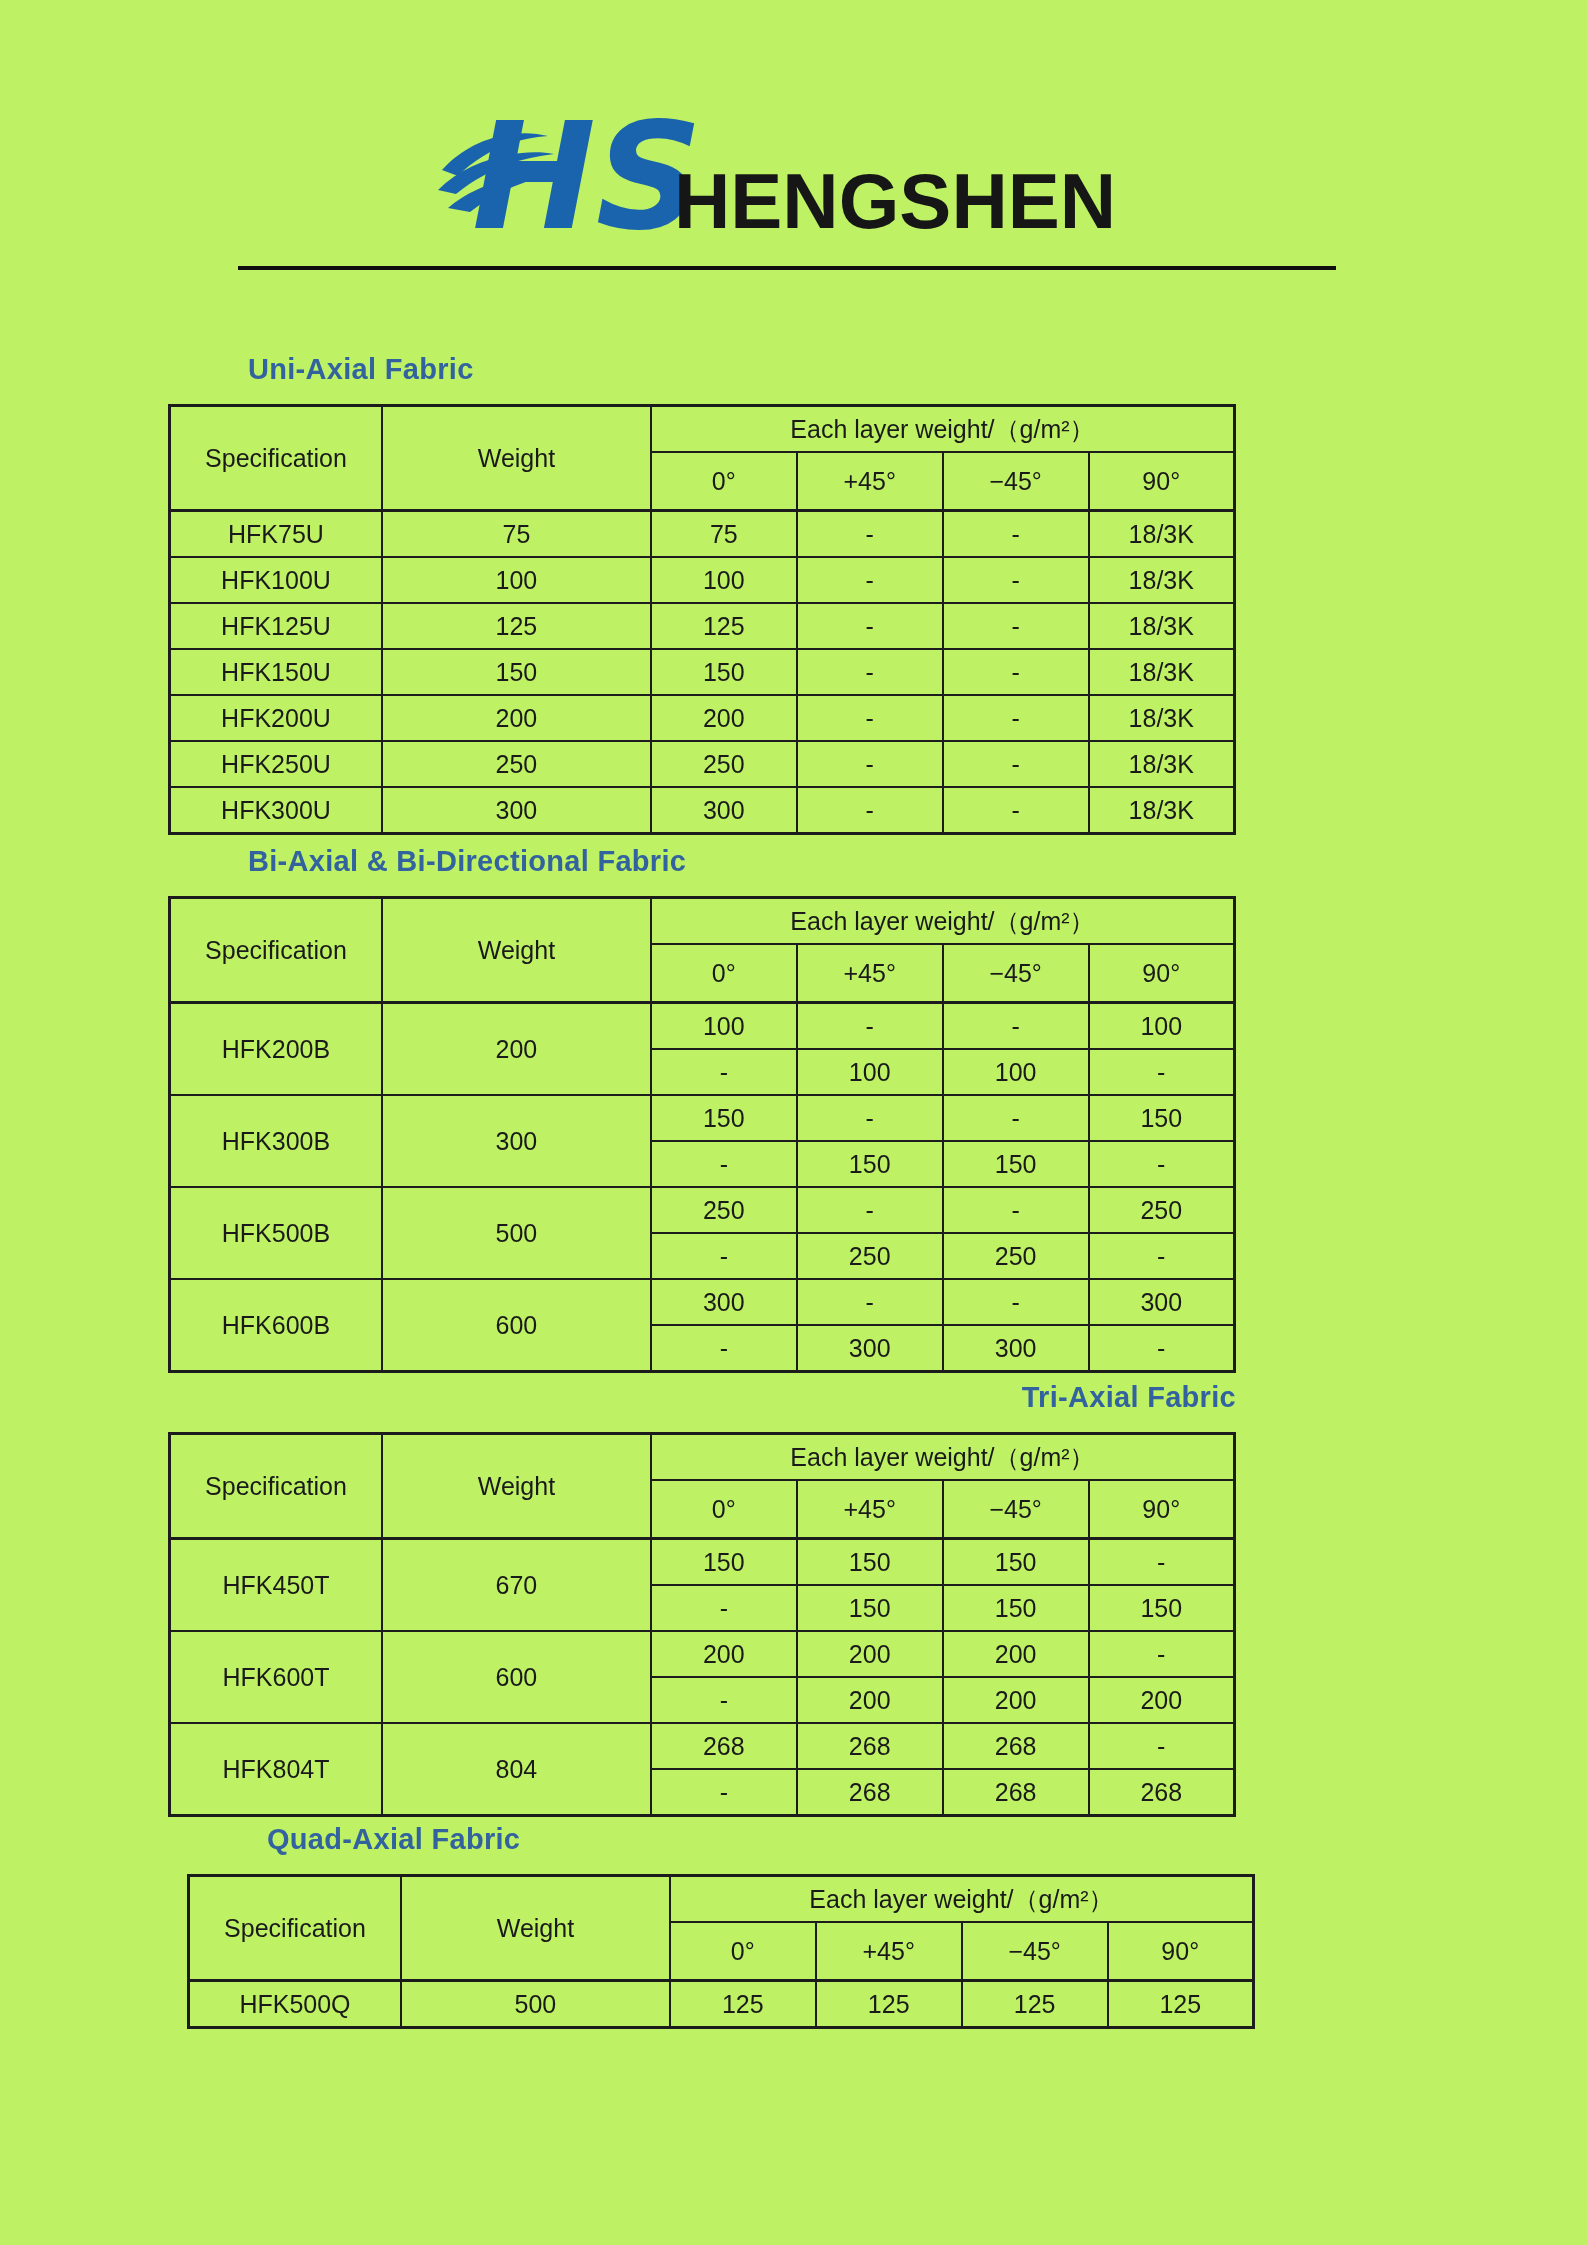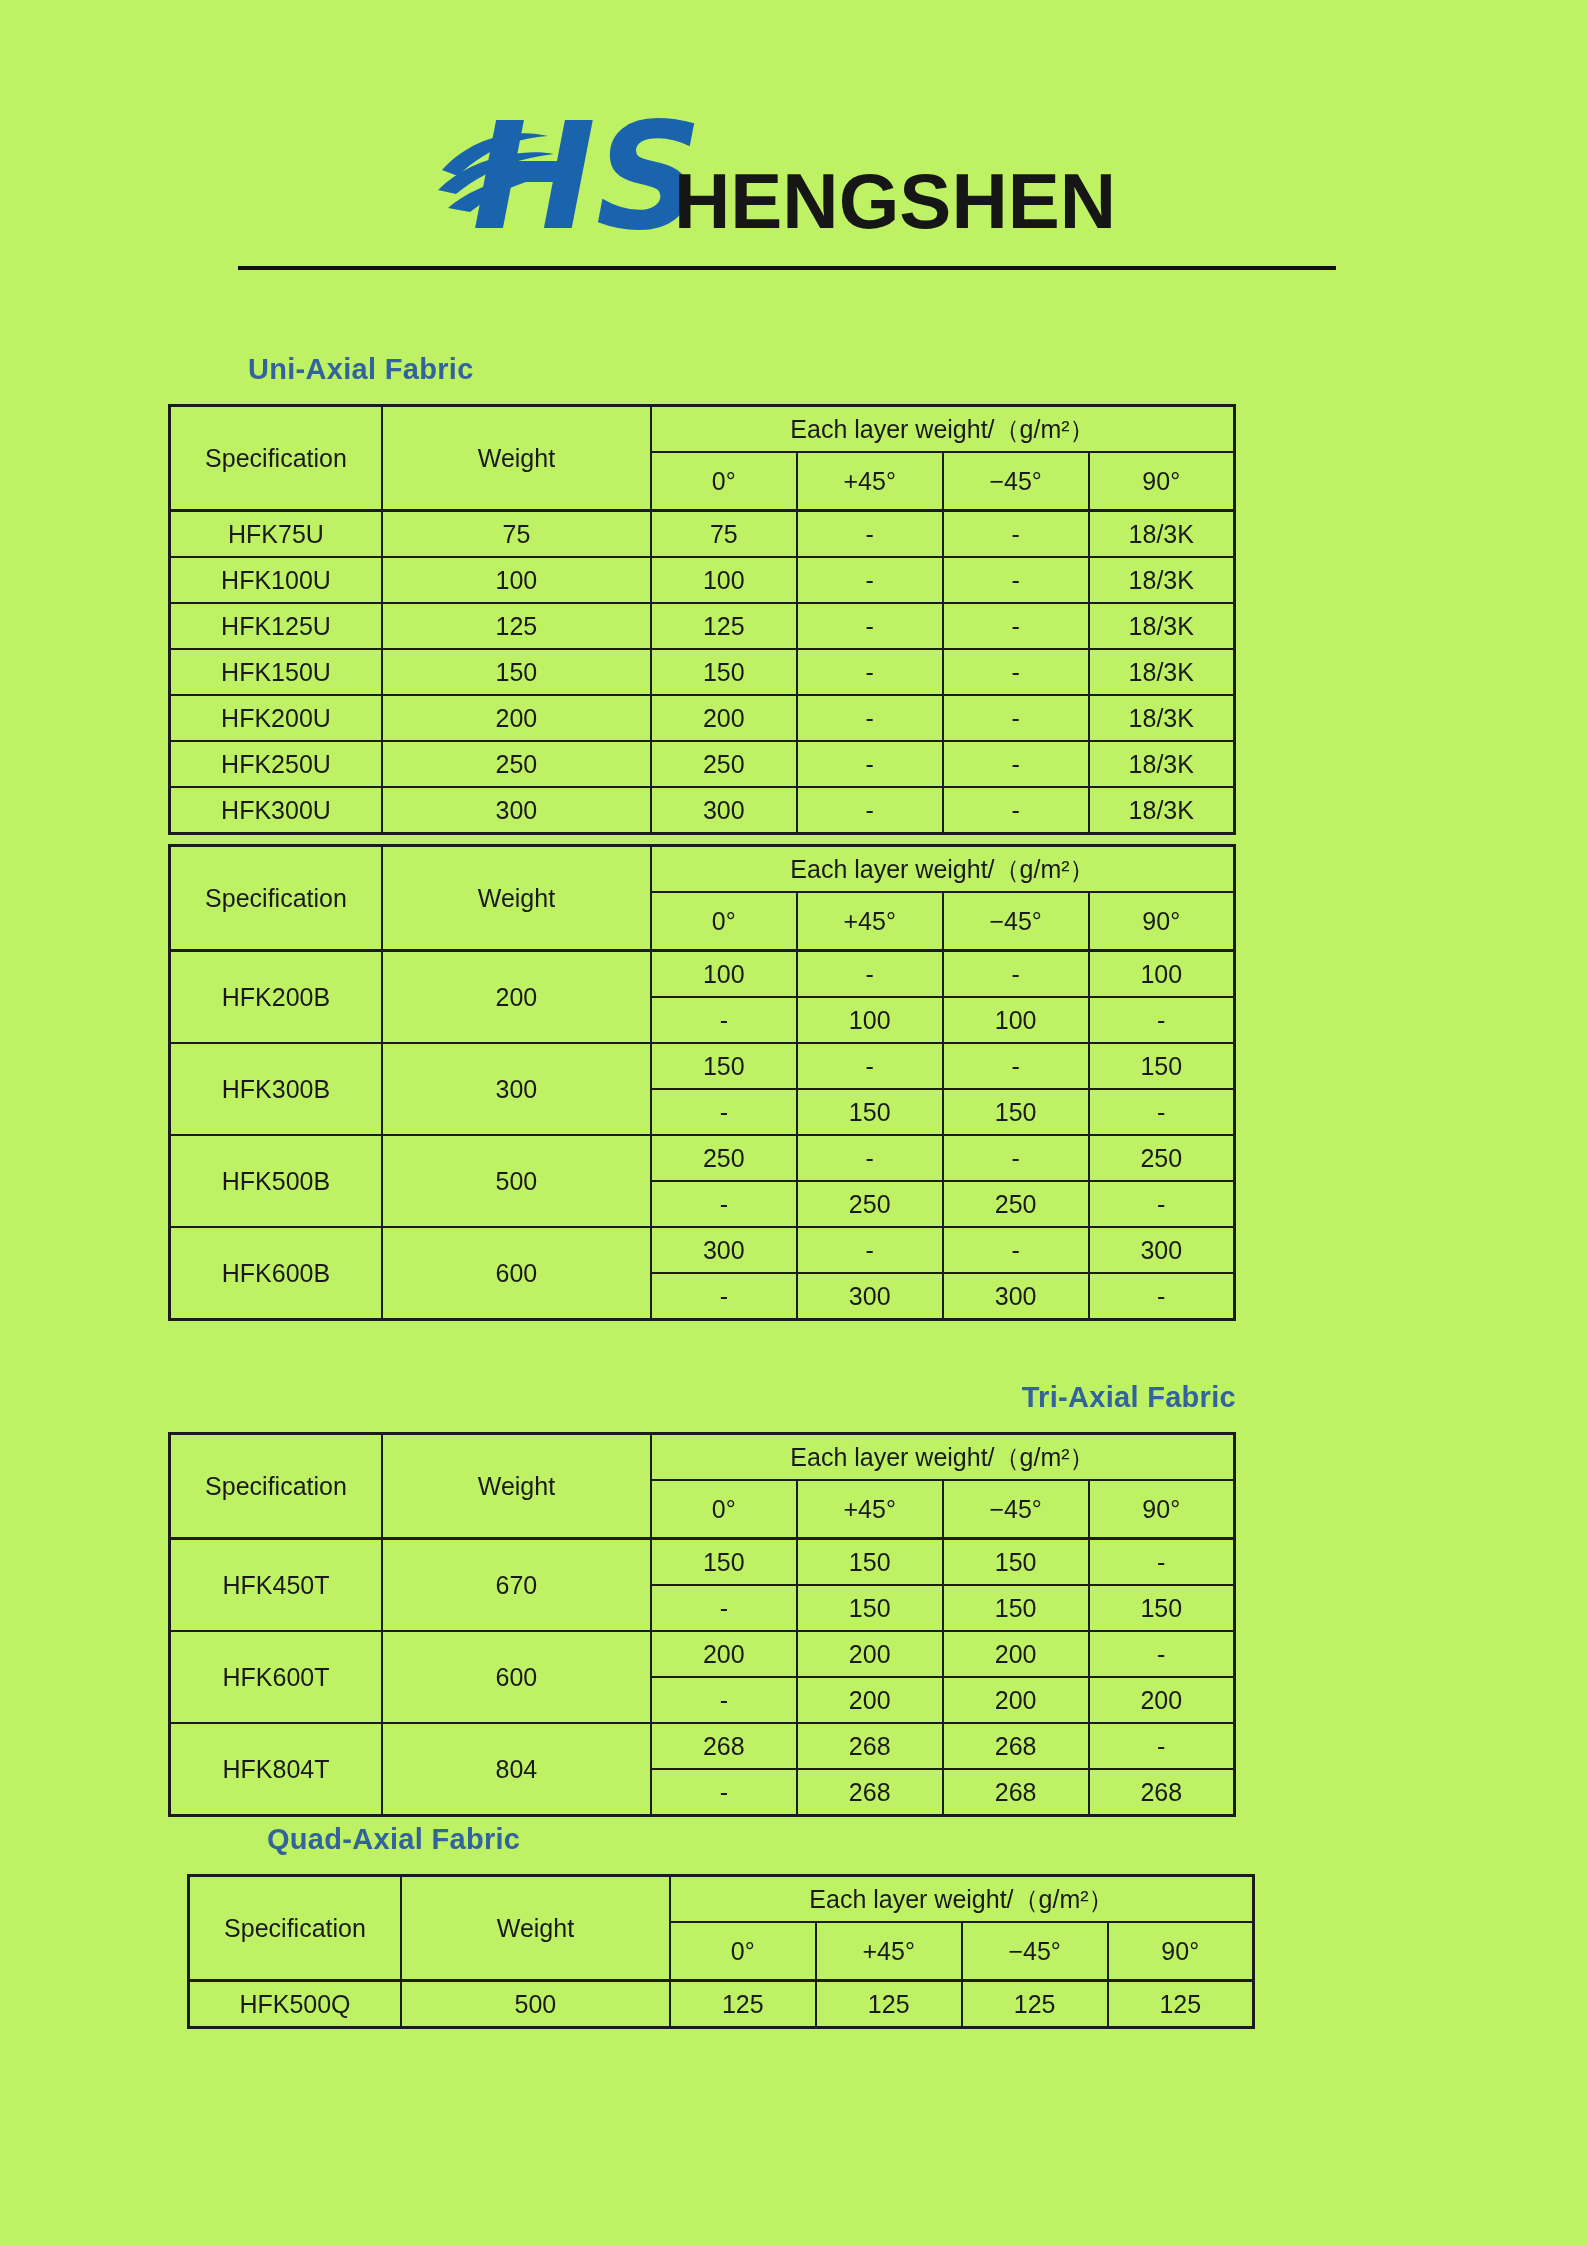--- a/index.html
+++ b/index.html
@@ -148,20 +148,21 @@
             <td>300</td>
             <td>-</td>
             <td>-</td>
             <td>18/3K</td>
           </tr>
         </tbody>
     </table>
   </div>
 
   <div class="section" id="sec1">
+    <h2 class="section-heading" style="color: rgb(51, 99, 158);">Bi-Axial &amp; Bi-Directional Fabric</h2>
     <table class="spec-table">
       <colgroup>
           <col style="width:19.95%">
           <col style="width:25.25%">
           <col style="width:13.7%">
           <col style="width:13.7%">
           <col style="width:13.7%">
           <col style="width:13.7%">
         </colgroup>
       <thead>

